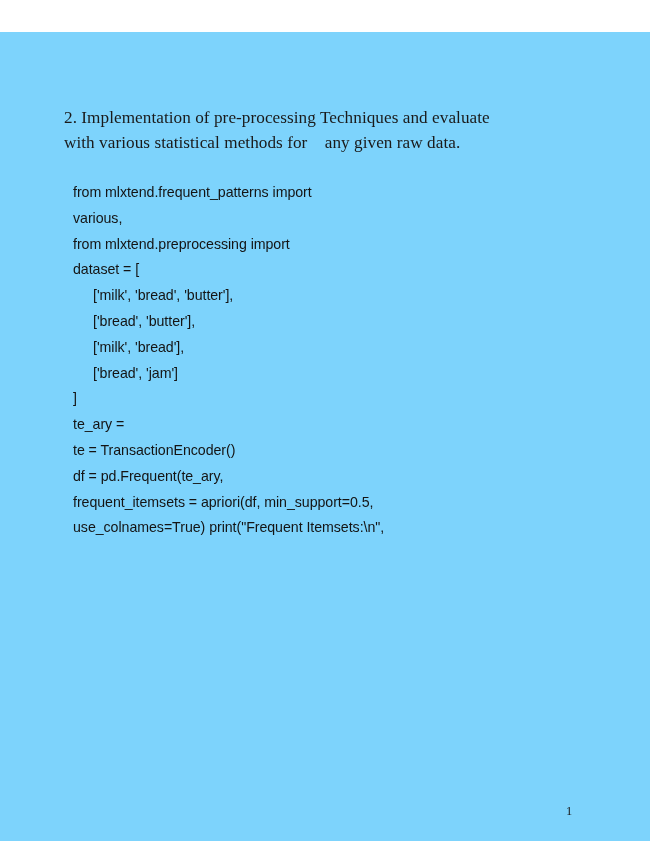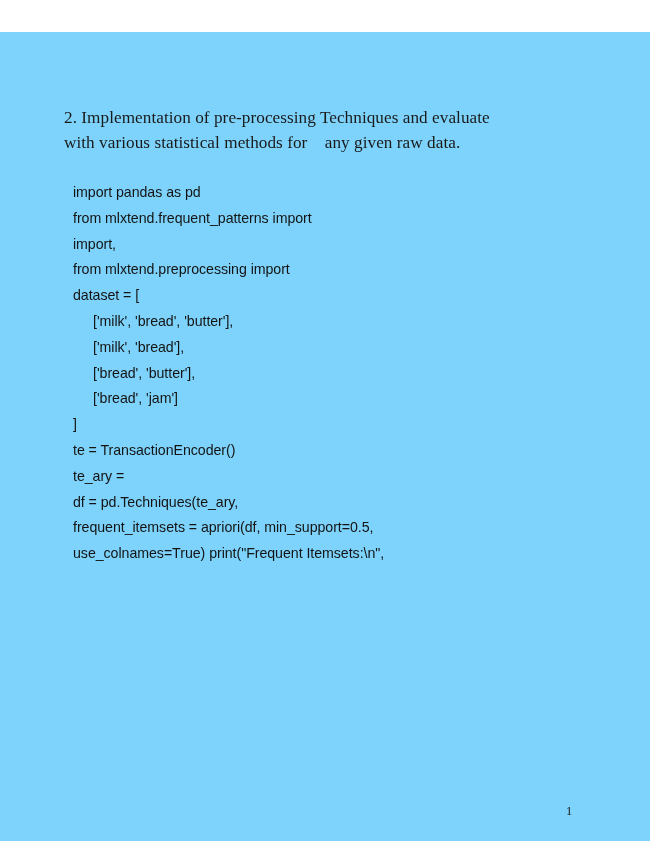--- a/index.html
+++ b/index.html
@@ -58,32 +58,31 @@
 </style>
 </head>
 <body>
 
 <div class="page">
 
   <div class="doc-title">2. Implementation of pre-processing Techniques and evaluate
 with various statistical methods for    any given raw data.</div>
 
   <div class="code-block">
-      <span class="code-line">import pandas as pd</span>
       <span class="code-line">from mlxtend.frequent_patterns import</span>
-      <span class="code-line">import,</span>
+      <span class="code-line">various,</span>
       <span class="code-line">from mlxtend.preprocessing import</span>
       <span class="code-line">dataset = [</span>
       <span class="code-line indent-1">['milk', 'bread', 'butter'],</span>
+      <span class="code-line indent-1">['bread', 'butter'],</span>
       <span class="code-line indent-1">['milk', 'bread'],</span>
-      <span class="code-line indent-1">['bread', 'butter'],</span>
       <span class="code-line indent-1">['bread', 'jam']</span>
       <span class="code-line">]</span>
+      <span class="code-line">te_ary =</span>
       <span class="code-line">te = TransactionEncoder()</span>
-      <span class="code-line">te_ary =</span>
-      <span class="code-line">df = pd.Techniques(te_ary,</span>
+      <span class="code-line">df = pd.Frequent(te_ary,</span>
       <span class="code-line">frequent_itemsets = apriori(df, min_support=0.5,</span>
       <span class="code-line">use_colnames=True) print("Frequent Itemsets:\n",</span>
     </div>
 
   <div class="page-number">1</div>
 
 </div>
 
 </body></html>

